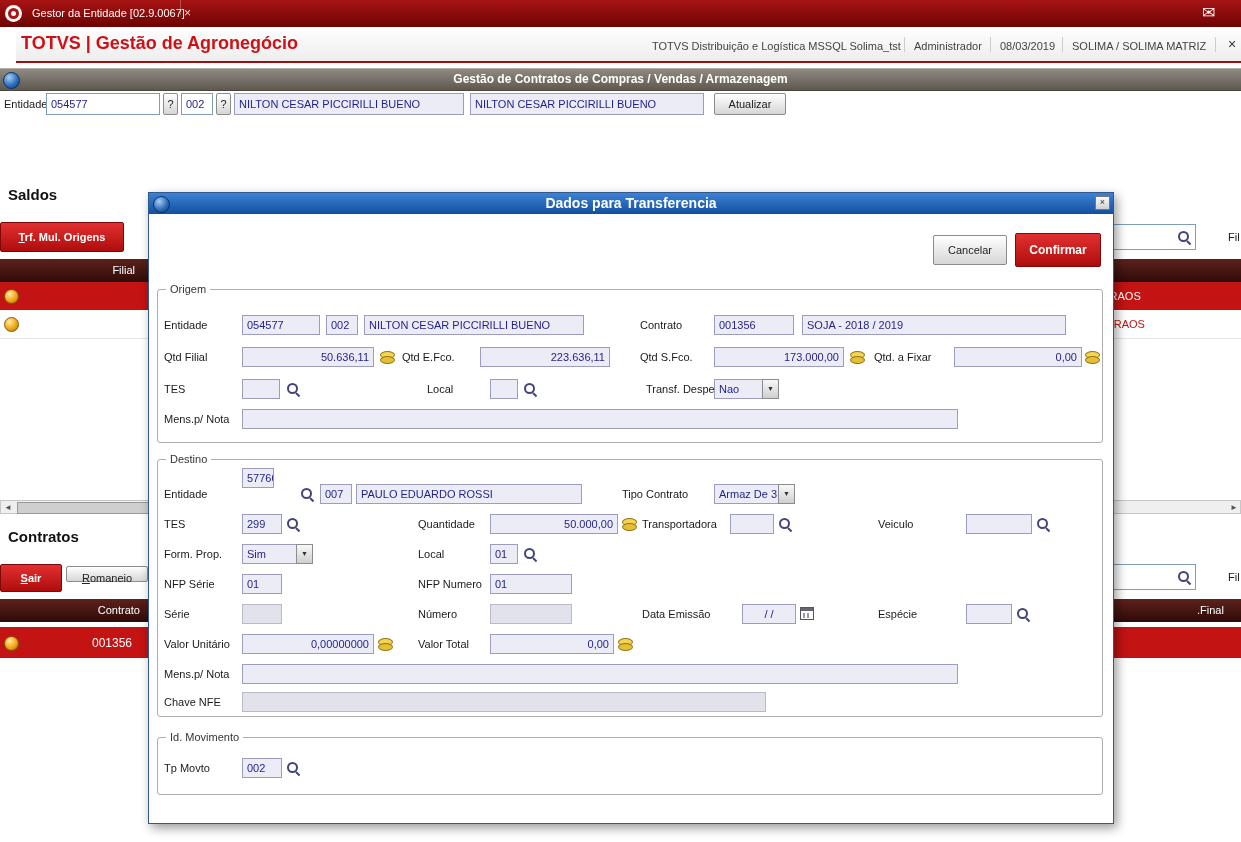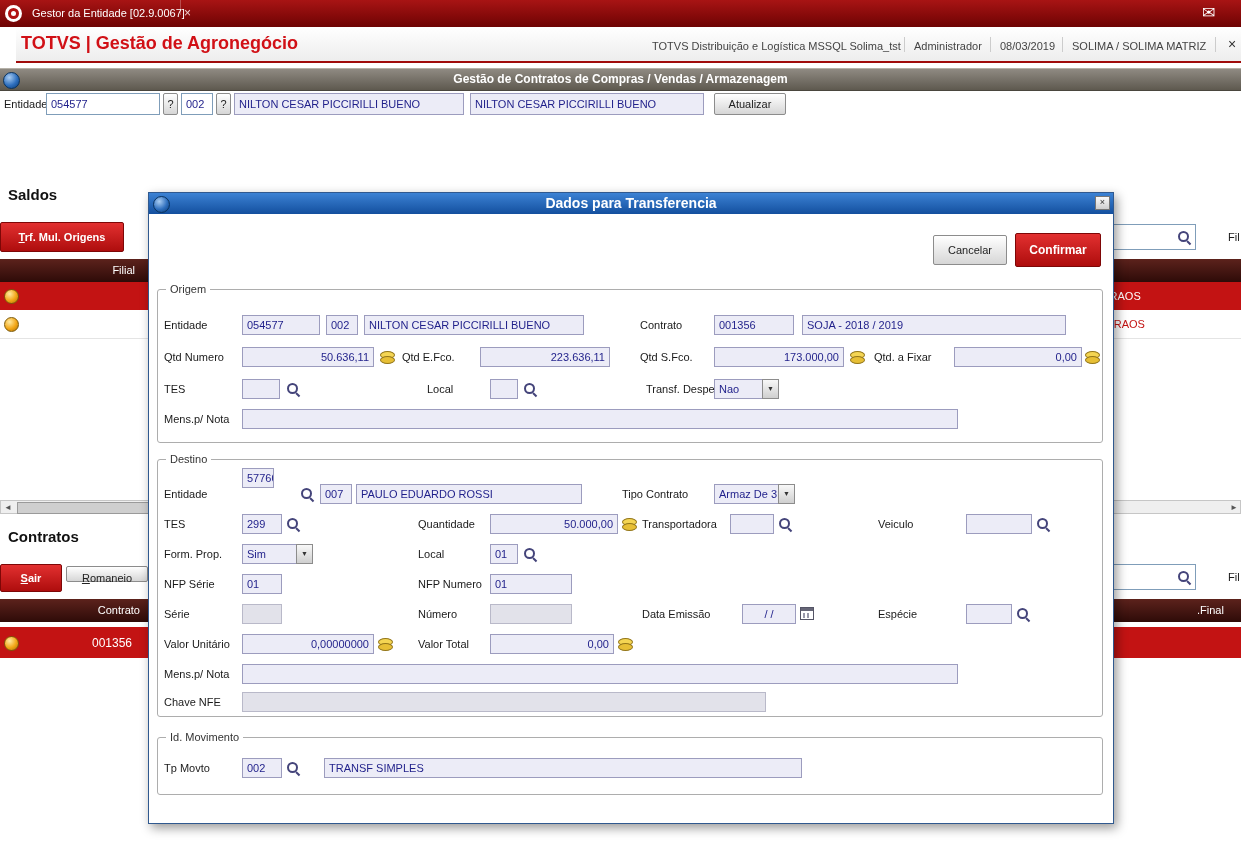--- a/index.html
+++ b/index.html
@@ -150,21 +150,21 @@
   <div class="grp" style="top:96px;height:152px;">
     <span class="legend">Origem</span>
     <span class="lbl" style="left:6px;top:29px;">Entidade</span>
     <div class="fld" style="left:84px;top:25px;width:78px;">054577</div>
     <div class="fld" style="left:168px;top:25px;width:32px;">002</div>
     <div class="fld" style="left:206px;top:25px;width:220px;">NILTON CESAR PICCIRILLI BUENO</div>
     <span class="lbl" style="left:482px;top:29px;">Contrato</span>
     <div class="fld" style="left:556px;top:25px;width:80px;">001356</div>
     <div class="fld" style="left:644px;top:25px;width:264px;">SOJA  - 2018 / 2019</div>
 
-    <span class="lbl" style="left:6px;top:61px;">Qtd Numero</span>
+    <span class="lbl" style="left:6px;top:61px;">Qtd Filial</span>
     <div class="fld num" style="left:84px;top:57px;width:132px;">50.636,11</div>
     <span class="coins" style="left:222px;top:61px;"></span>
     <span class="lbl" style="left:244px;top:61px;">Qtd E.Fco.</span>
     <div class="fld num" style="left:322px;top:57px;width:130px;">223.636,11</div>
     <span class="lbl" style="left:482px;top:61px;">Qtd S.Fco.</span>
     <div class="fld num" style="left:556px;top:57px;width:130px;">173.000,00</div>
     <span class="coins" style="left:692px;top:61px;"></span>
     <span class="lbl" style="left:716px;top:61px;">Qtd. a Fixar</span>
     <div class="fld num" style="left:796px;top:57px;width:128px;">0,00</div>
     <span class="coins" style="left:927px;top:61px;"></span>
@@ -242,15 +242,14 @@
 
     <span class="lbl" style="left:6px;top:236px;">Chave NFE</span>
     <div class="fld dis" style="left:84px;top:232px;width:524px;"></div>
   </div>
 
   <div class="grp" style="top:544px;height:56px;">
     <span class="legend">Id. Movimento</span>
     <span class="lbl" style="left:6px;top:24px;">Tp Movto</span>
     <div class="fld" style="left:84px;top:20px;width:40px;">002</div>
     <span class="mag" style="left:128px;top:23px;"></span>
-    <div class="fld" style="left:166px;top:20px;width:478px;">TRANSF SIMPLES</div>
   </div>
 </div>
 
 </body></html>

